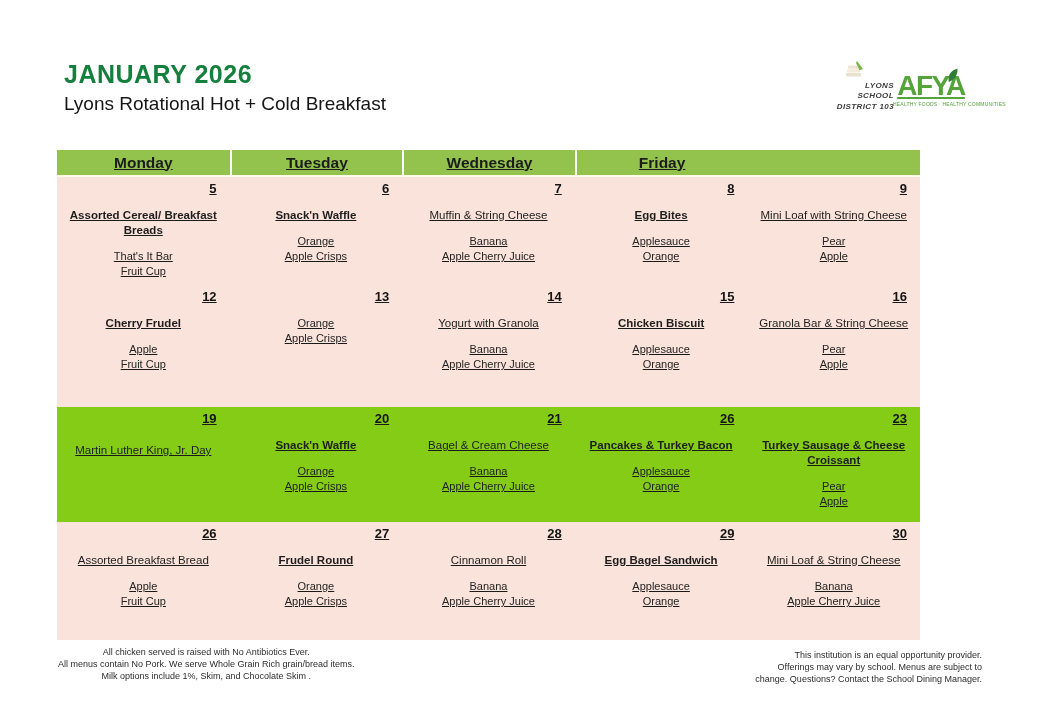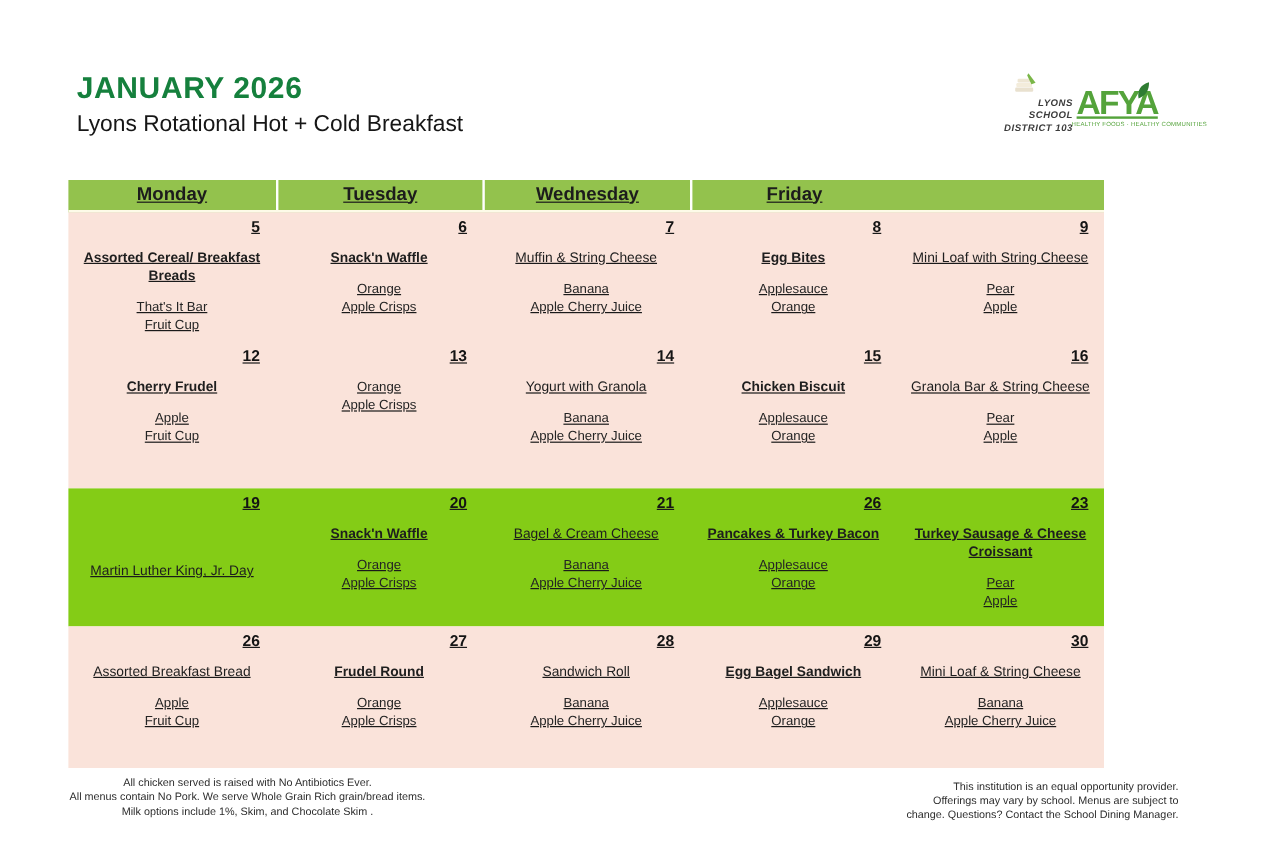--- a/index.html
+++ b/index.html
@@ -32,21 +32,21 @@
   .day-header:first-child { border-left:none; }
   .week-row { display:grid; grid-template-columns:repeat(5,1fr); }
   .week-row.w0 { height:108px; }
   .week-row.w1 { height:122px; }
   .week-row.w2 { height:115px; }
   .week-row.w3 { height:118px; }
   .cell { position:relative; padding-top:4px; text-align:center; }
   .cell .date { text-align:right; padding-right:13px; font-weight:bold; font-size:13px; color:#141414; height:16px; }
   .cell .menu-title { margin:11px auto 0 auto; max-width:174px; font-size:11.5px; color:#1e1e1e; line-height:1.3; }
   .cell .menu-title.bold { font-weight:bold; }
-  .cell.holiday .menu-title { margin-top:42px; }
+  .cell.holiday .menu-title { margin-top:16px; }
   .cell .menu-items { margin-top:11px; font-size:11px; color:#242424; line-height:1.4; }
 
   
   .foot-left { position:absolute; left:58px; top:646px; font-size:9px; color:#2d2d2d; line-height:1.35; text-align:center; }
   .foot-right { position:absolute; right:70px; top:649px; font-size:9px; color:#2d2d2d; line-height:1.35; text-align:right; }
 </style>
 </head>
 <body>
 
 <div class="page">
@@ -217,21 +217,21 @@
           <div class="cell">
             <div class="date">27</div>
             <div class="menu-title bold">Frudel Round</div>
             <div class="menu-items">
               <div>Orange</div>
               <div>Apple Crisps</div>
             </div>
           </div>
           <div class="cell">
             <div class="date">28</div>
-            <div class="menu-title">Sandwich Roll</div>
+            <div class="menu-title">Cinnamon Roll</div>
             <div class="menu-items">
               <div>Banana</div>
               <div>Apple Cherry Juice</div>
             </div>
           </div>
           <div class="cell">
             <div class="date">29</div>
             <div class="menu-title bold">Egg Bagel Sandwich</div>
             <div class="menu-items">
               <div>Applesauce</div>

